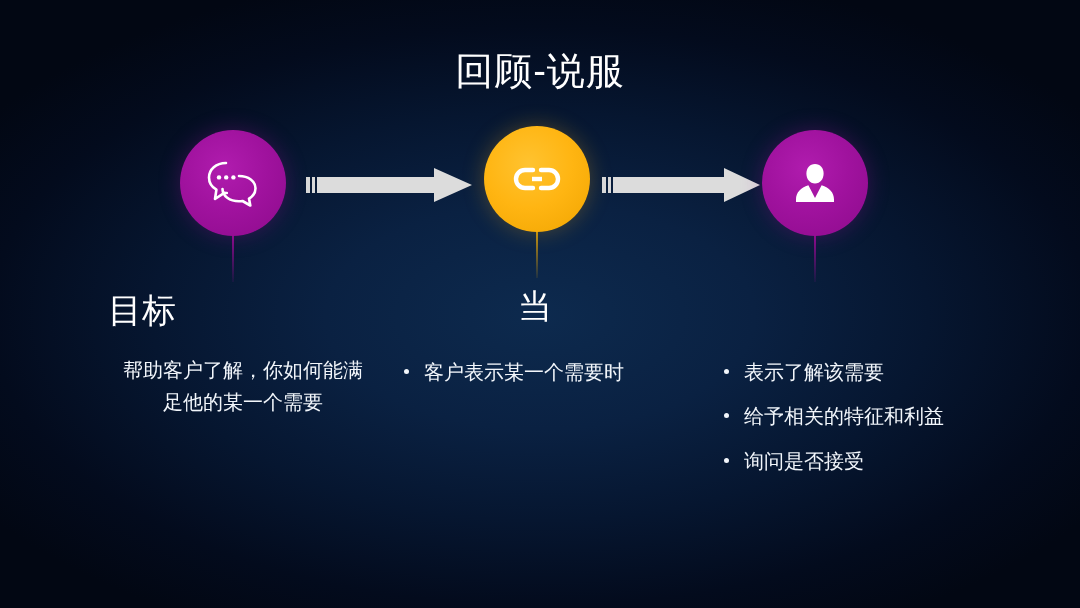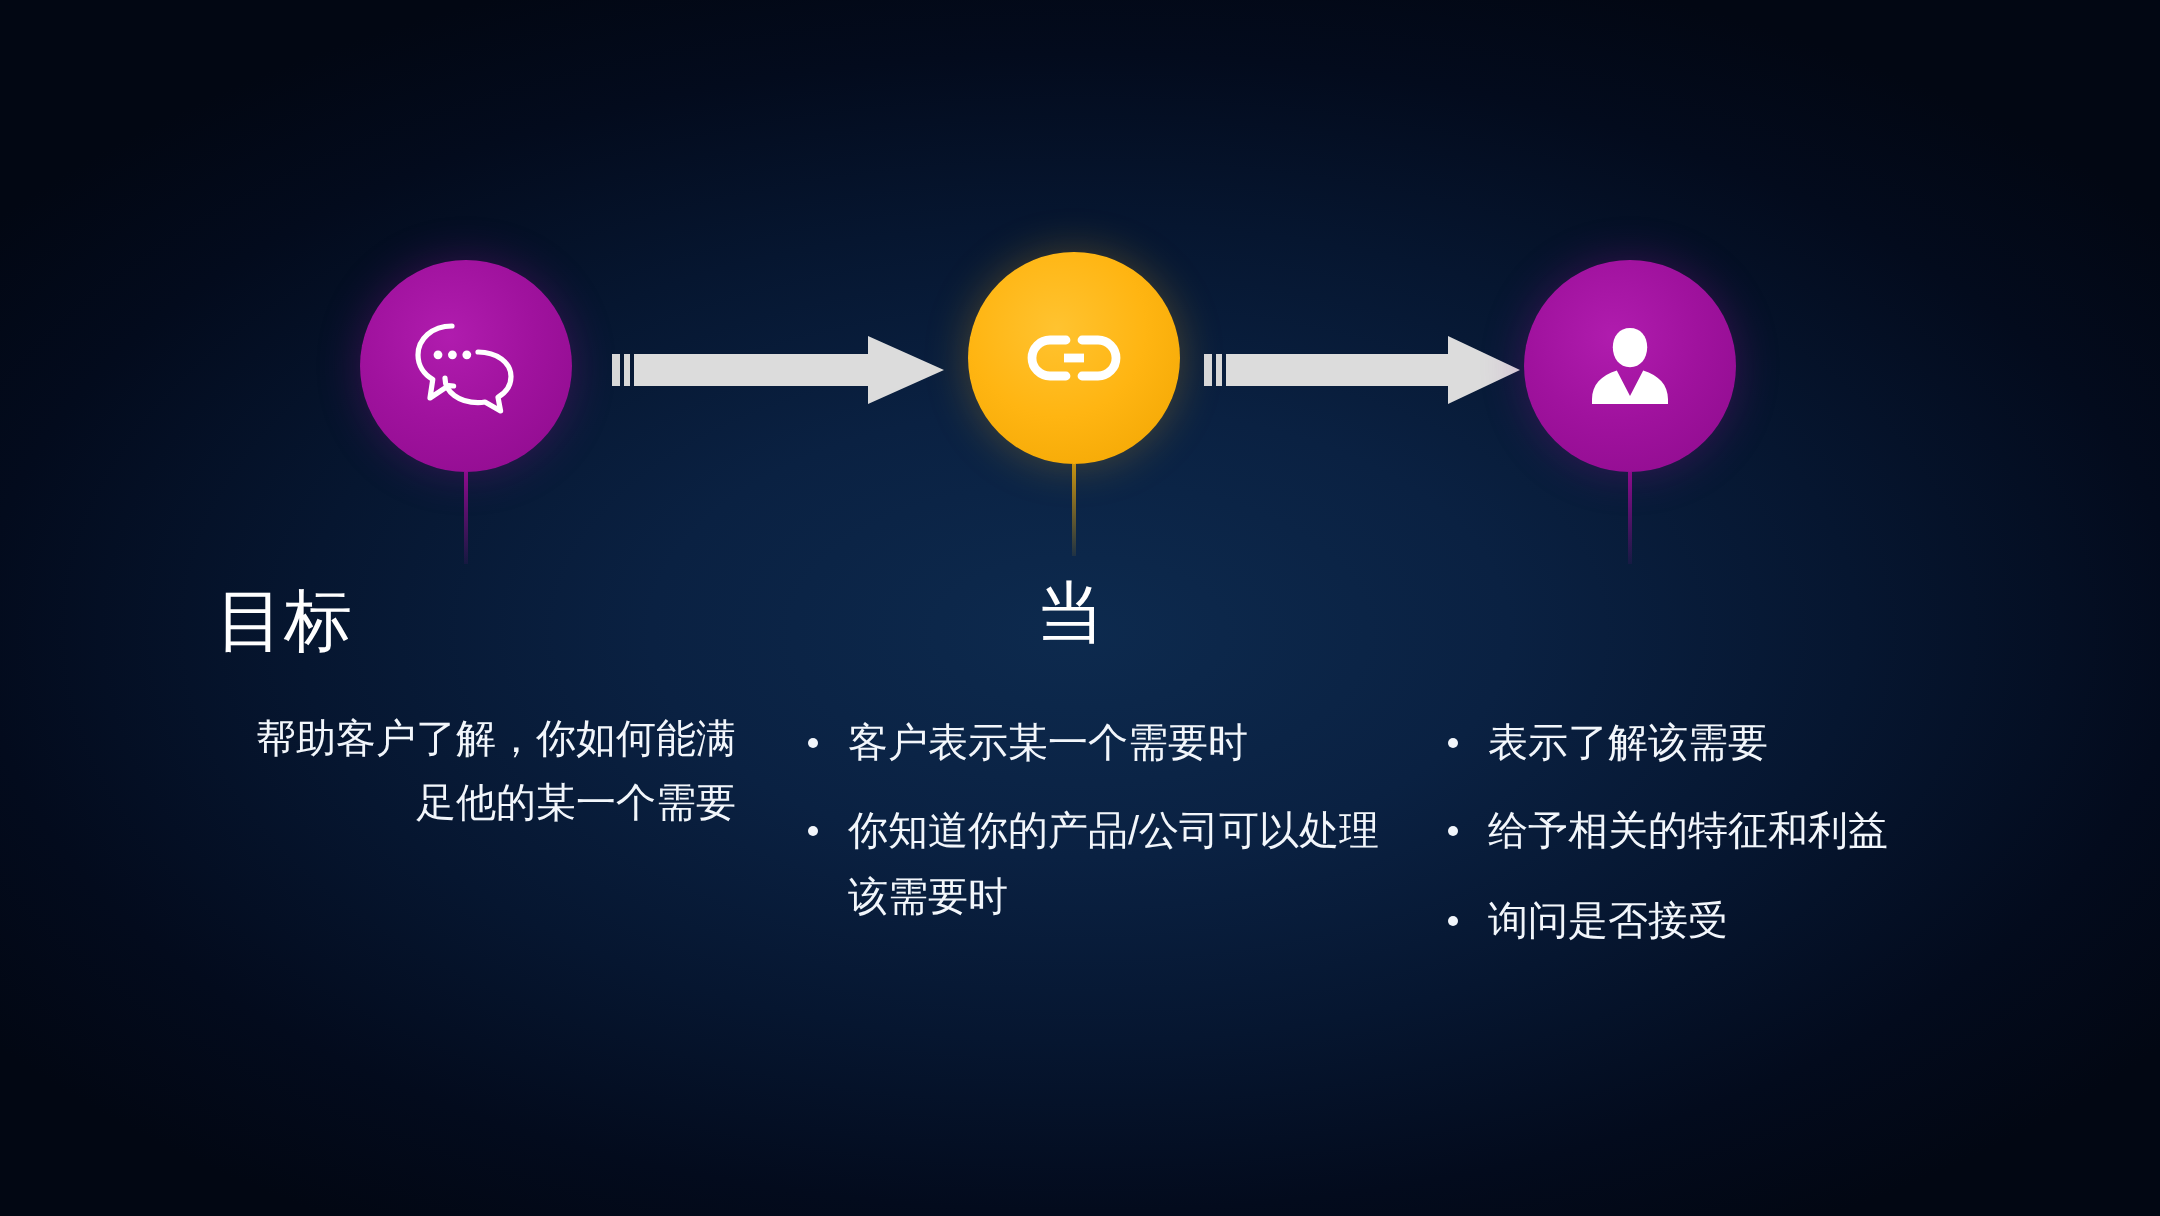--- a/index.html
+++ b/index.html
@@ -96,21 +96,21 @@
     color: #f2f6fb;
     font-size: 20px;
     line-height: 1.62;
   }
   #body1 { left: 118px; top: 354px; width: 250px; }
   #body2 { left: 398px; top: 352px; width: 312px; }
   #body3 { left: 718px; top: 352px; width: 300px; }
 
   #body1 p {
     margin: 0;
-    text-align: right;
+    text-align: center;
   }
 
   ul.bullets {
     list-style: none;
     margin: 4px;
     padding: 0;
   }
   ul.bullets li {
     position: relative;
     padding-left: 22px;
@@ -126,20 +126,21 @@
     height: 5px;
     border-radius: 50%;
     background: #f2f6fb;
   }
 </style>
 </head>
 <body>
 
 <div id="slide">
 
+  <div id="title">回顾-说服</div>
 
   <div class="node purple" id="node1">
     <span>
       <svg width="54" height="48" viewBox="0 0 54 48">
         <path d="M20 4 C10 4 3 10.5 3 18.5 C3 23.6 5.9 28.1 10.4 30.7 L9 40 L18.3 33.8 C19.4 33.95 20.6 34 20.8 34" fill="none" stroke="#ffffff" stroke-width="2.6" stroke-linejoin="round" stroke-linecap="round"></path>
         <circle cx="13" cy="18.4" r="2.2" fill="#ffffff"></circle>
         <circle cx="20.2" cy="18.4" r="2.2" fill="#ffffff"></circle>
         <circle cx="27.4" cy="18.4" r="2.2" fill="#ffffff"></circle>
         <path d="M33 17 C42.4 17 49.5 22.3 49.5 29.2 C49.5 33.5 46.9 37.3 43 39.6 L44.3 46.5 L36.5 42 C35.4 42.2 34.2 42.3 33 42.3 C23.6 42.3 16.5 37 16.5 30.1" fill="none" stroke="#ffffff" stroke-width="2.6" stroke-linejoin="round" stroke-linecap="round"></path>
       </svg>
@@ -187,21 +188,20 @@
   <div class="col-head" id="head1">目标</div>
   <div class="col-head" id="head2">当</div>
 
   <div class="col-body" id="body1">
     <p>帮助客户了解，你如何能满足他的某一个需要</p>
   </div>
 
   <div class="col-body" id="body2">
     <ul class="bullets">
       <li>客户表示某一个需要时</li>
-      <li>你知道你的产品/公司可以处理该需要时</li>
     </ul>
   </div>
 
   <div class="col-body" id="body3">
     <ul class="bullets">
       <li>表示了解该需要</li>
       <li>给予相关的特征和利益</li>
       <li>询问是否接受</li>
     </ul>
   </div>

